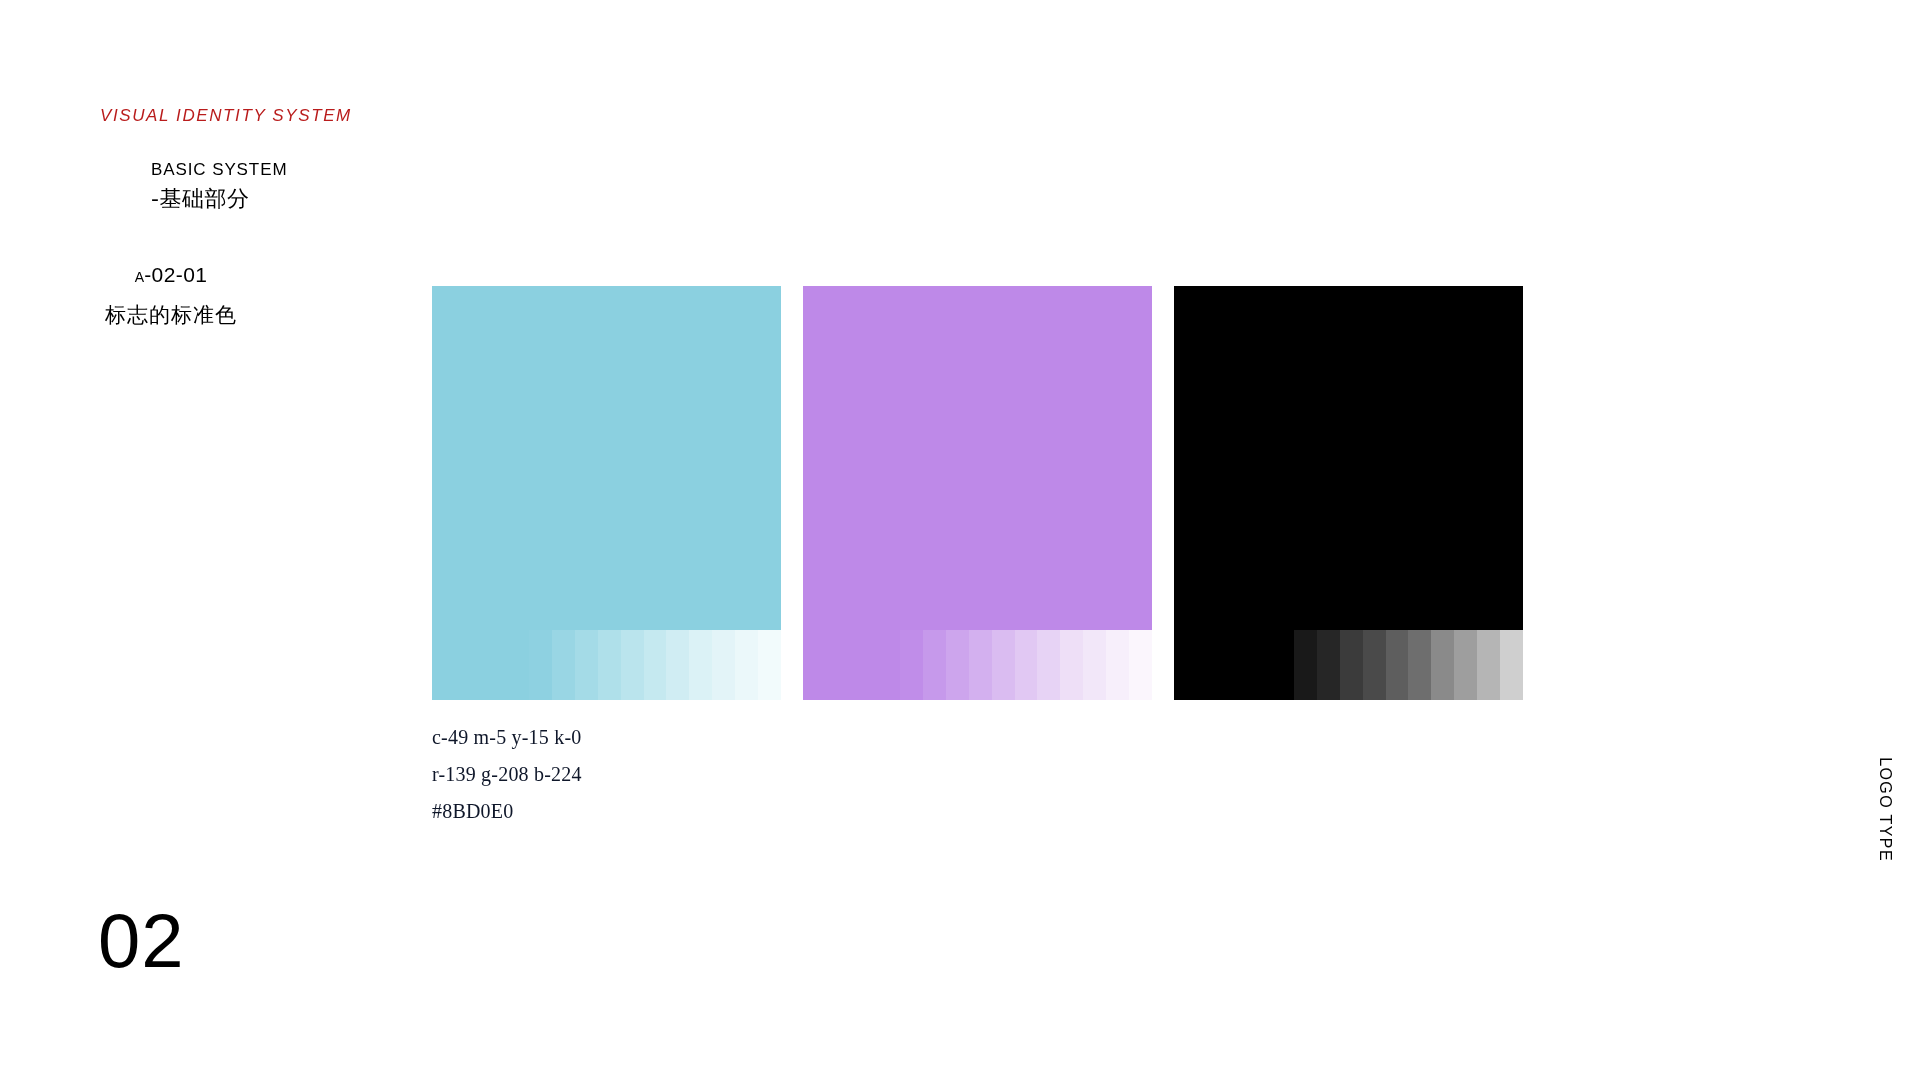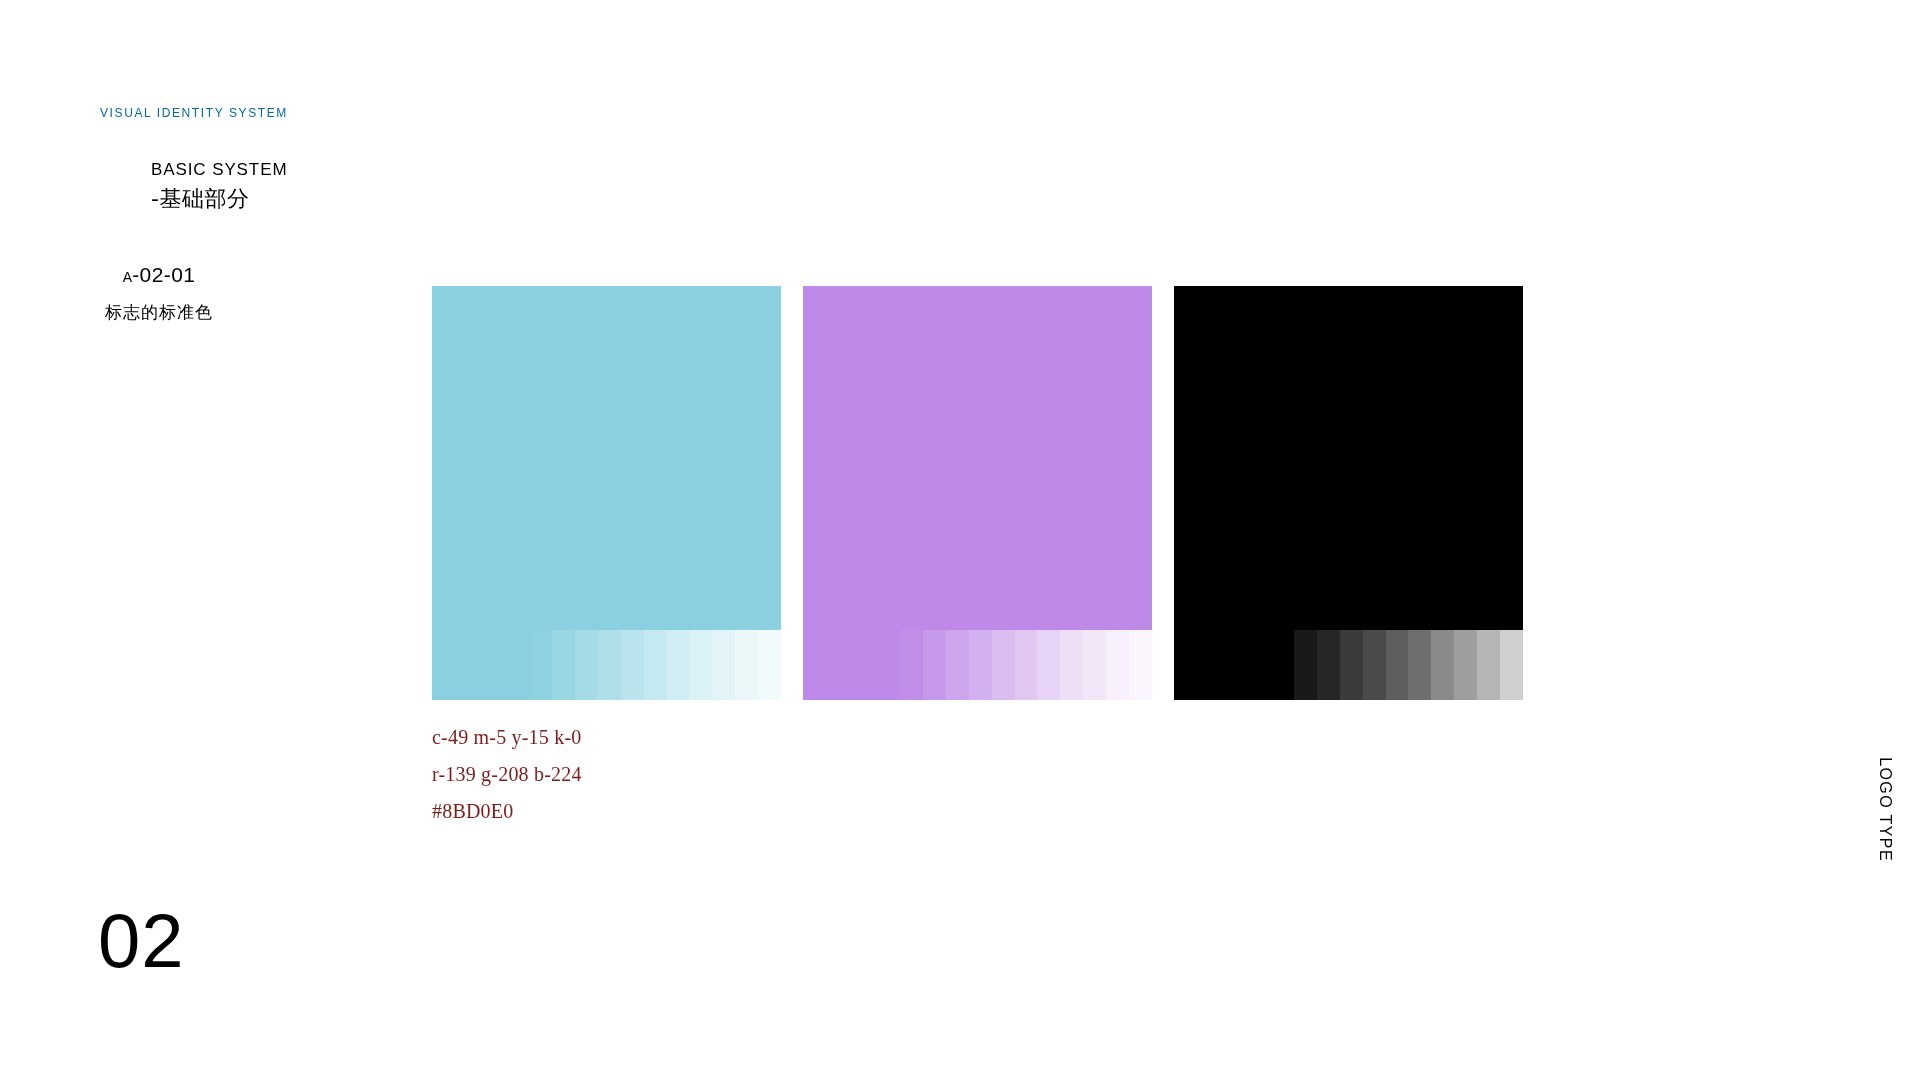--- a/index.html
+++ b/index.html
@@ -22,24 +22,25 @@
     position: absolute;
     inset: 0;
   }
 
   
   .doc-title {
     position: absolute;
     left: 100px;
     top: 106px;
     font-family: "Liberation Sans", sans-serif;
-    font-size: 12px;
+    font-size: 17px;
     letter-spacing: 1.6px;
-    color: #0369a1;
-    white-space: nowrap;
+    color: #b91c1c;
+    white-space: nowrap;
+    font-style: italic;
   }
 
   .section-block {
     position: absolute;
     left: 107px;
     top: 159px;
     margin-left: 44px;
   }
   .section-en {
     font-family: "Liberation Sans", sans-serif;
@@ -70,21 +71,21 @@
     letter-spacing: 0.4px;
     white-space: nowrap;
     line-height: 1.25;
   }
   .item-code .code-prefix {
     font-size: 14px;
     letter-spacing: 0.2px;
   }
   .item-name {
     font-family: "DejaVu Sans", "Liberation Sans", sans-serif;
-    font-size: 17px;
+    font-size: 21px;
     letter-spacing: 1px;
     margin-top: 13px;
     white-space: nowrap;
   }
 
   
   .swatch-grid {
     position: absolute;
     left: 432px;
     top: 286px;
@@ -108,21 +109,21 @@
     flex: 1 1 auto;
   }
   .ramp-step.base {
     flex: 0 0 97px;
   }
 
   .swatch-specs {
     margin-top: 27px;
     font-family: "Liberation Serif", "DejaVu Serif", serif;
     font-size: 20px;
-    color: #7f1d1d;
+    color: #0f172a;
     line-height: 1;
   }
   .spec-line {
     white-space: nowrap;
     margin-bottom: 17px;
     letter-spacing: 0.2px;
   }
   .spec-line:last-child { margin-bottom: 9px; }
 
   

